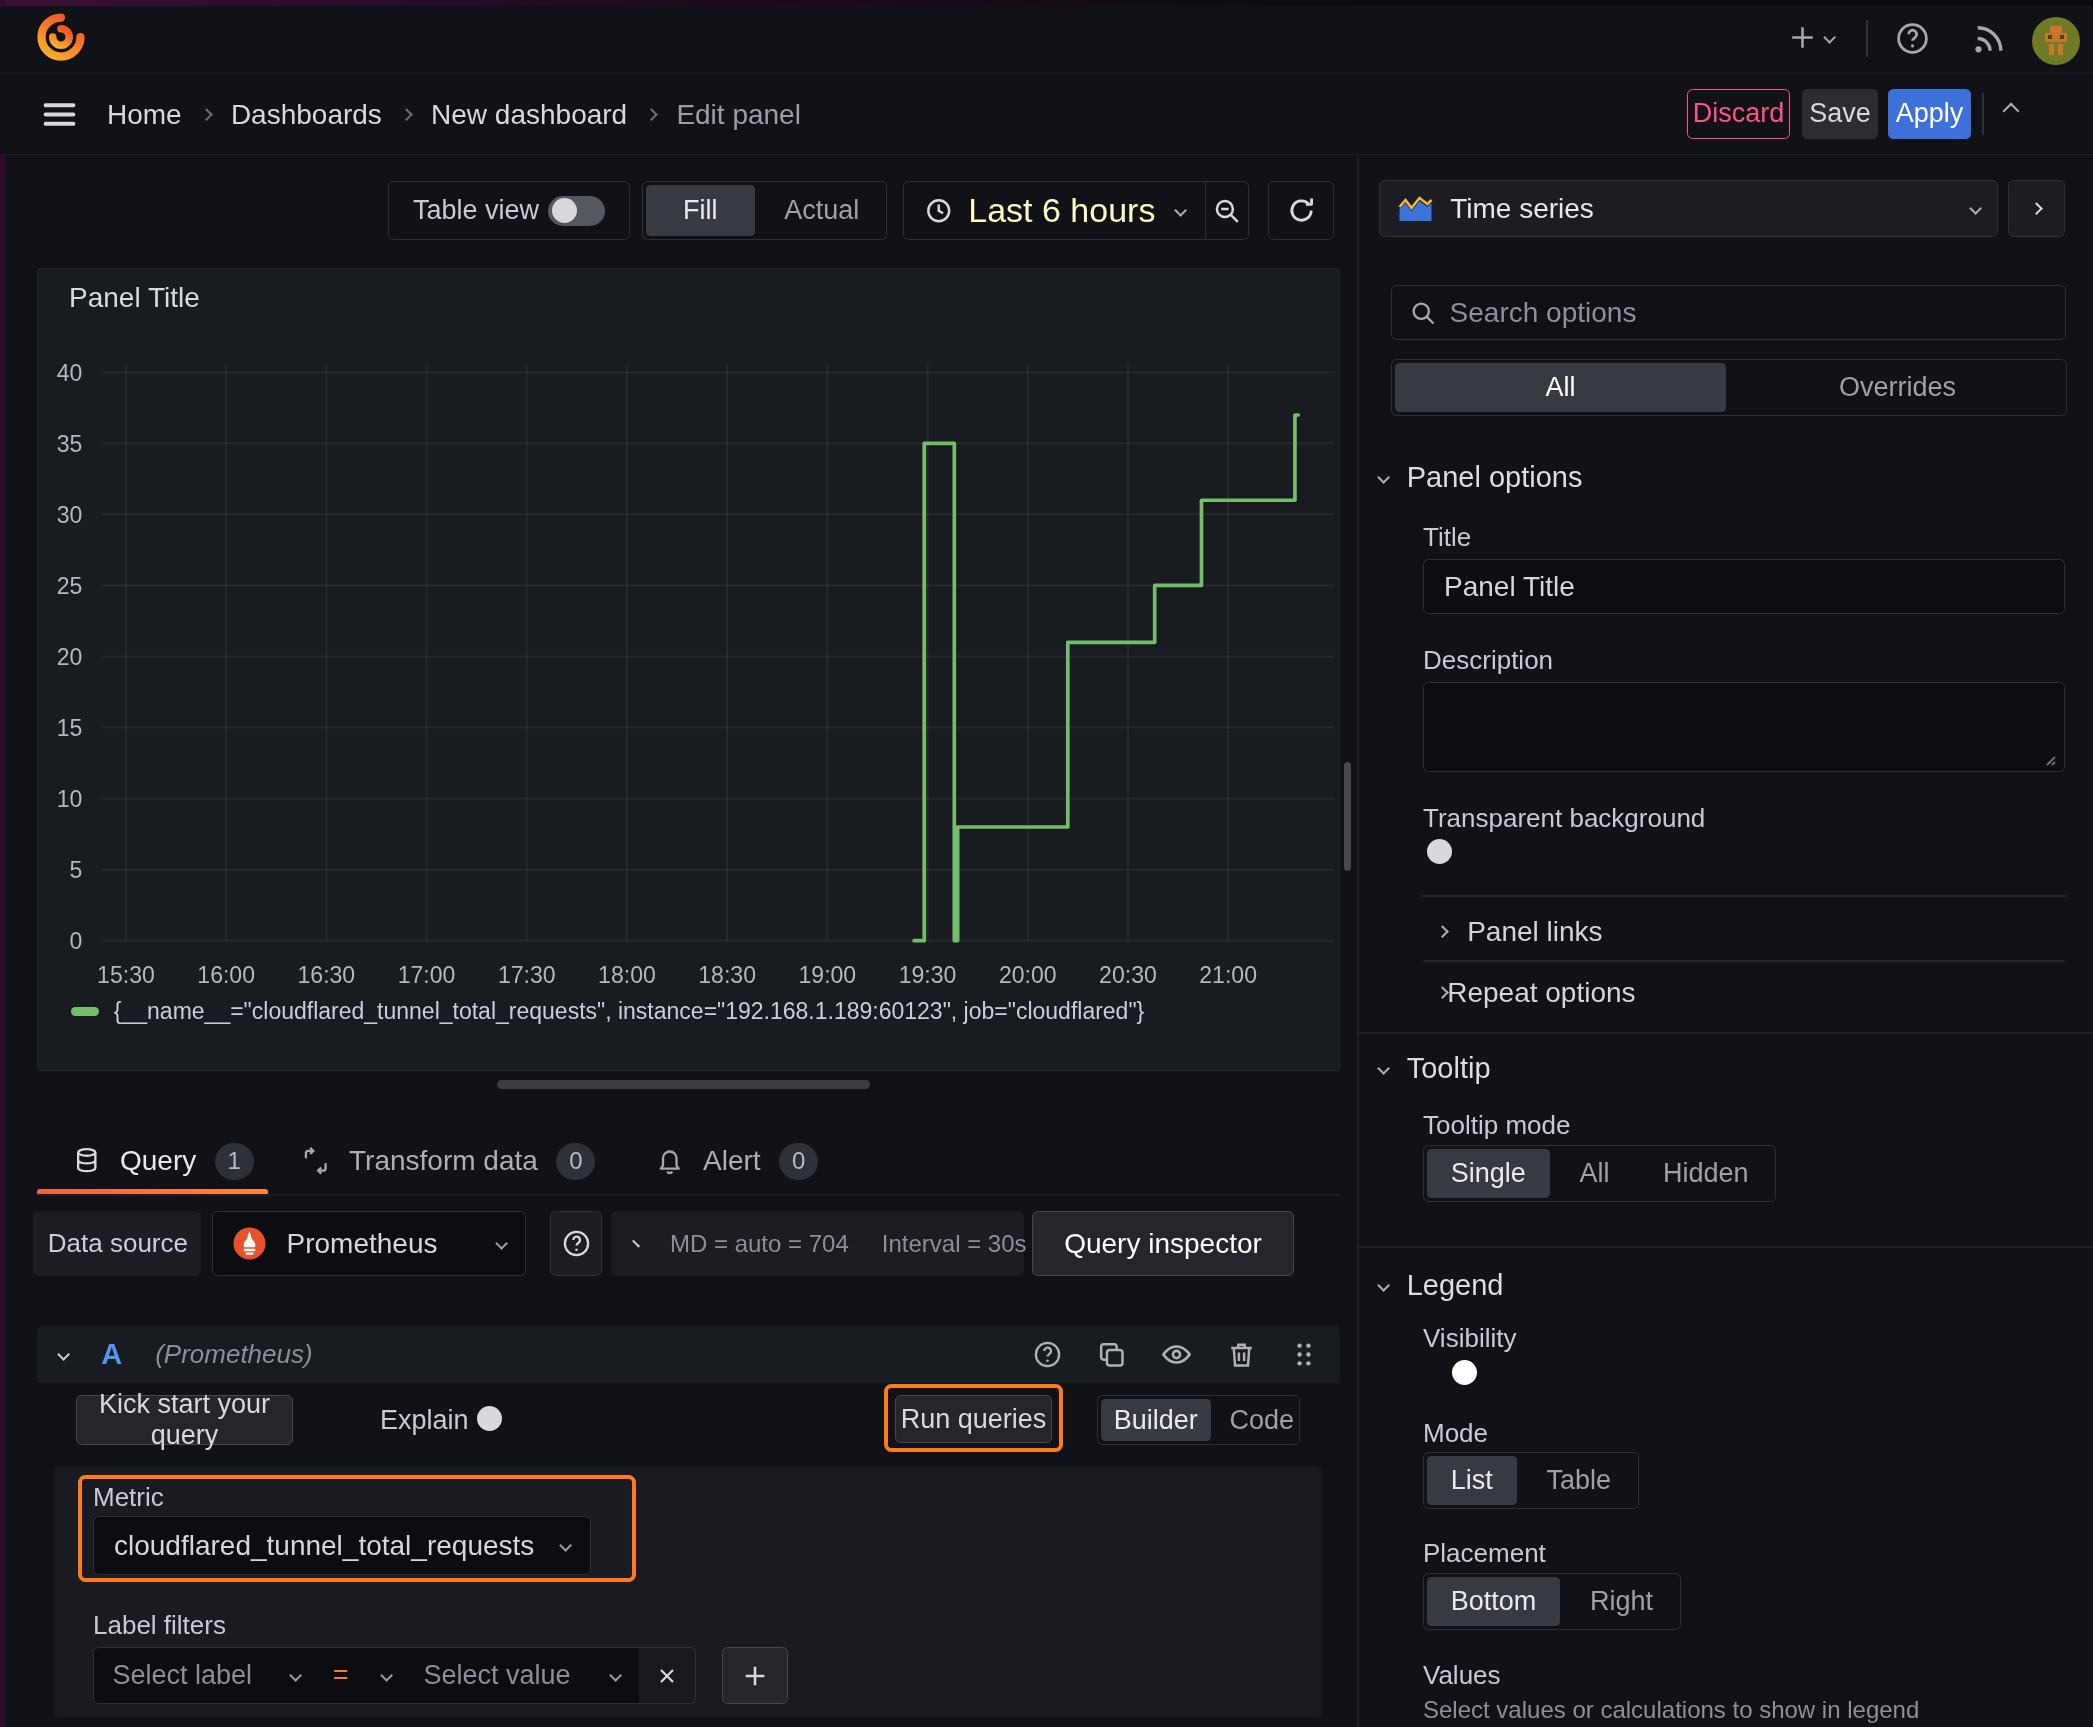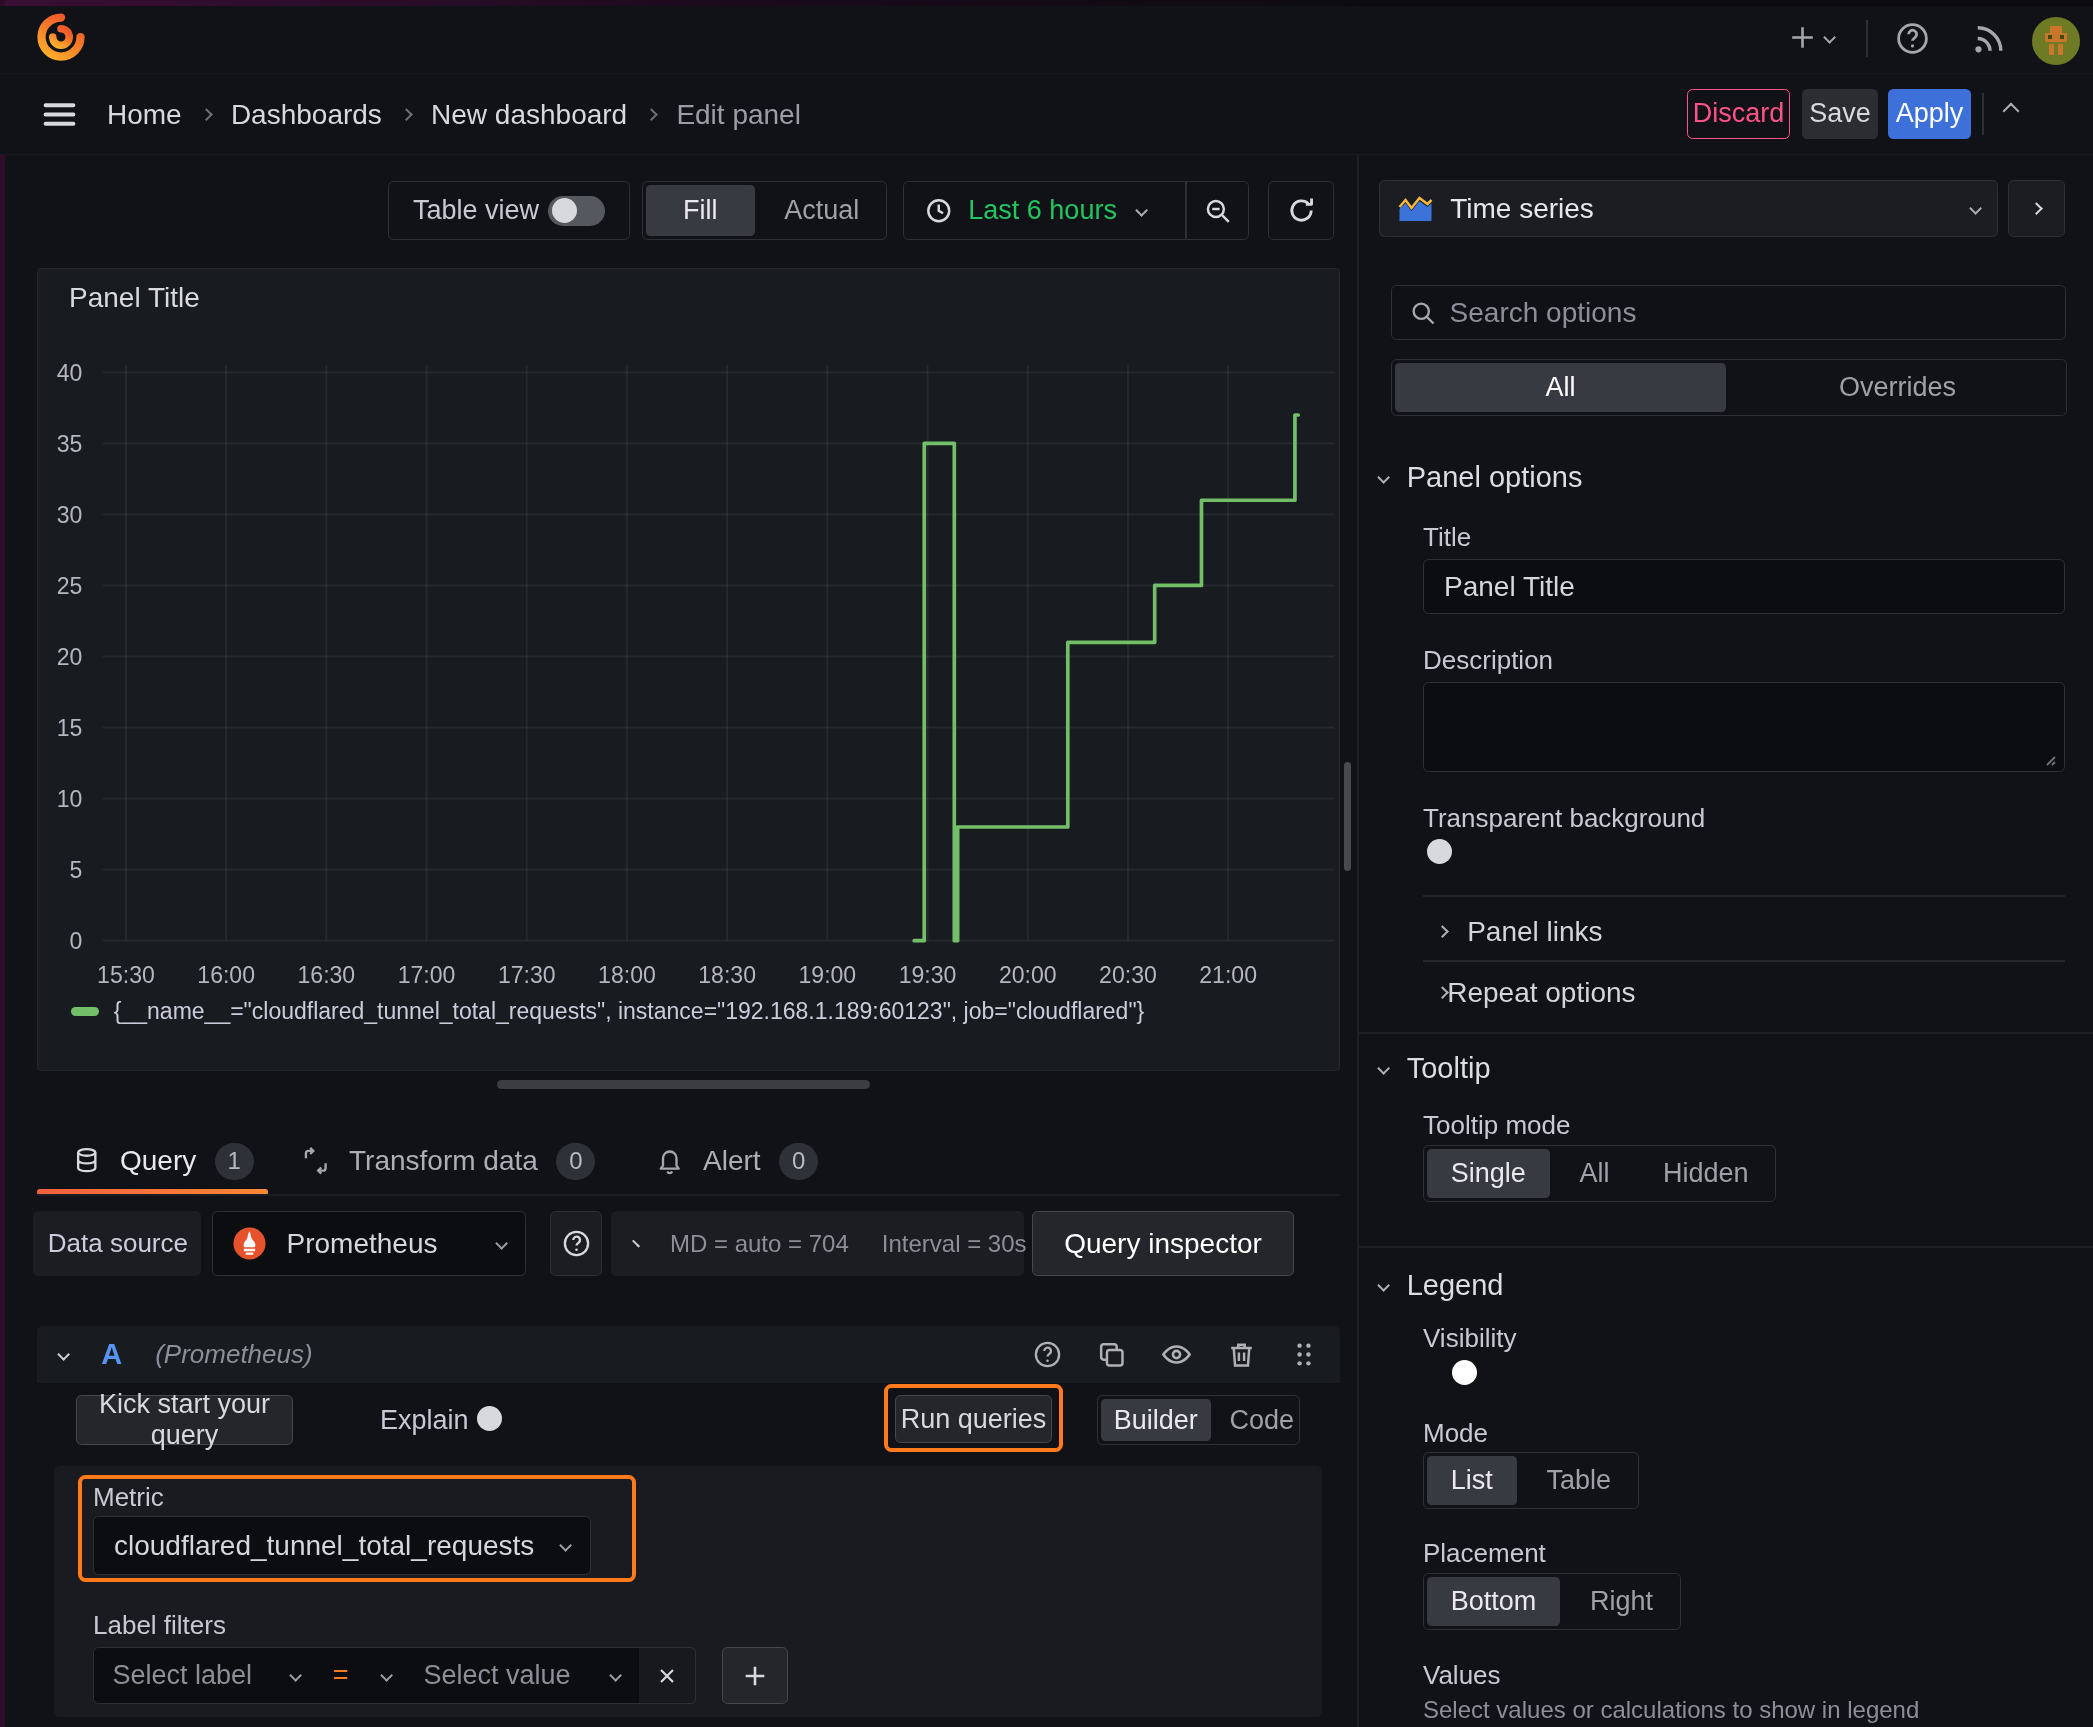--- a/index.html
+++ b/index.html
@@ -135,21 +135,21 @@
 </div>
 
 <div class="abs segwrap flex" style="left:903px;top:181px;width:346px;height:59px">
   <div class="flex" style="gap:14.8px;padding:0 20px;height:100%;flex:1">
     <span class="ico">
       <svg width="29.5" height="29.5" viewBox="0 0 24 24" stroke="#d8d9dd" stroke-width="2" fill="none">
           <circle cx="12" cy="12" r="8.5"></circle>
           <path d="M12 7v5l3.5 2"></path>
         </svg>
     </span>
-    <span style="font-size:27px;color:#22c55e;white-space:nowrap">Last 6 hours</span>
+    <span style="font-size:34px;color:#fef9c3;white-space:nowrap">Last 6 hours</span>
     <i class="chev d sm" style="color:#adaeb5;margin-left:5.5px"></i>
   </div>
   <div class="divider-v"></div>
   <span class="ico" style="width:61px;height:100%">
     <svg width="29.5" height="29.5" viewBox="0 0 24 24" stroke="#d8d9dd" stroke-width="2" fill="none">
         <circle cx="10.5" cy="10.5" r="6.5"></circle>
         <path d="M15.5 15.5 21 21M7.5 10.5h6"></path>
       </svg>
   </span>
 </div>

